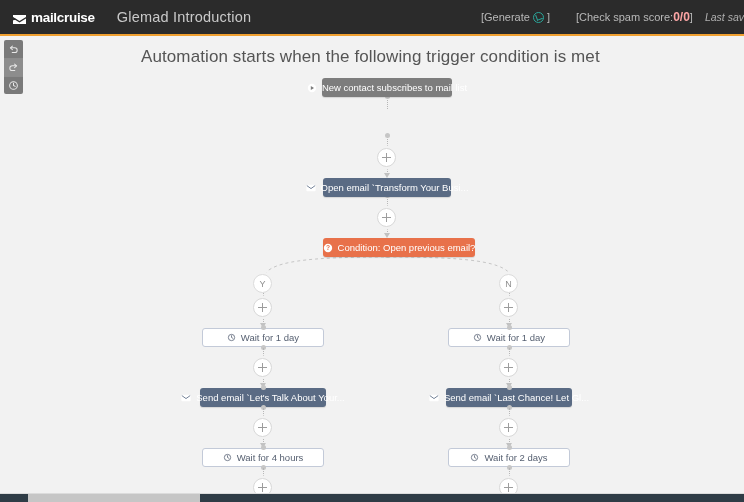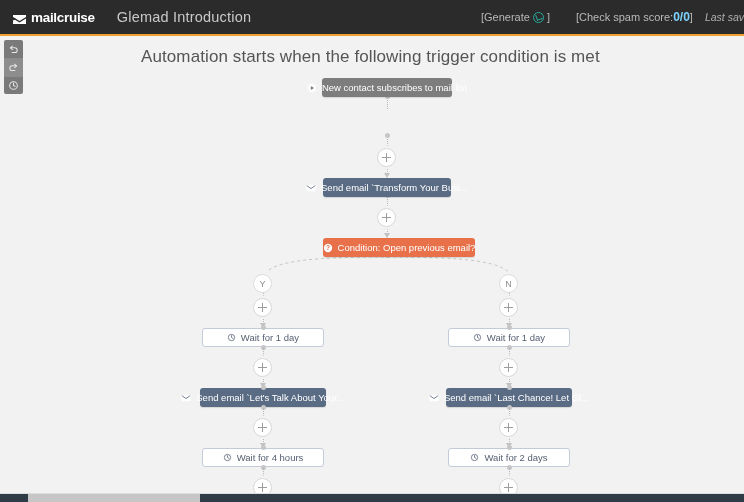--- a/index.html
+++ b/index.html
@@ -61,21 +61,21 @@
   .tb-action .gen-icon::after {
     content: "";
     position: absolute;
     left: 2px; top: 1.5px;
     width: 5px; height: 5px;
     border-left: 1.4px solid #2aa79b;
     border-bottom: 1.4px solid #2aa79b;
     transform: rotate(-20deg);
   }
   .tb-spam { color: #b9b9b9; font-size: 11px; margin-right: 12px; }
-  .tb-spam b { color: #7dd3fc; font-weight: bold; font-size: 12px; }
+  .tb-spam b { color: #fca5a5; font-weight: bold; font-size: 12px; }
   .tb-saved {
     color: #b0b0b0; font-size: 10.5px; font-style: italic; text-align: center;
   }
 
   
   .left-tools {
     position: absolute;
     left: 4px; top: 40px;
     width: 19px;
     background: #7a7a7a;
@@ -429,21 +429,21 @@
 
   <div class="plus" style="left:377px; top:110px;"></div>
 
   <div class="node node-email" style="left:323px; top:140px; width:128px;">
     <span class="ico">
       <svg width="10" height="8" viewBox="0 0 12 9">
         <rect x="0.5" y="0.5" width="11" height="8" rx="1" fill="#ffffff"></rect>
         <path d="M1 1.6 L6 5.2 L11 1.6" fill="none" stroke="#5a6b84" stroke-width="1"></path>
       </svg>
     </span>
-    <span class="nlabel">Send email `Transform Your Busi...</span>
+    <span class="nlabel">Open email `Transform Your Busi...</span>
   </div>
 
   <div class="plus" style="left:377px; top:170px;"></div>
 
   <div class="node node-cond" style="left:323px; top:200px; width:152px;">
     <span class="ico">
       <svg width="10" height="10" viewBox="0 0 12 12">
         <circle cx="6" cy="6" r="5" fill="#ffffff"></circle>
         <text x="6" y="8.9" text-anchor="middle" font-size="8" font-family="Liberation Sans, sans-serif" font-weight="bold" fill="#e8714a">?</text>
       </svg>

